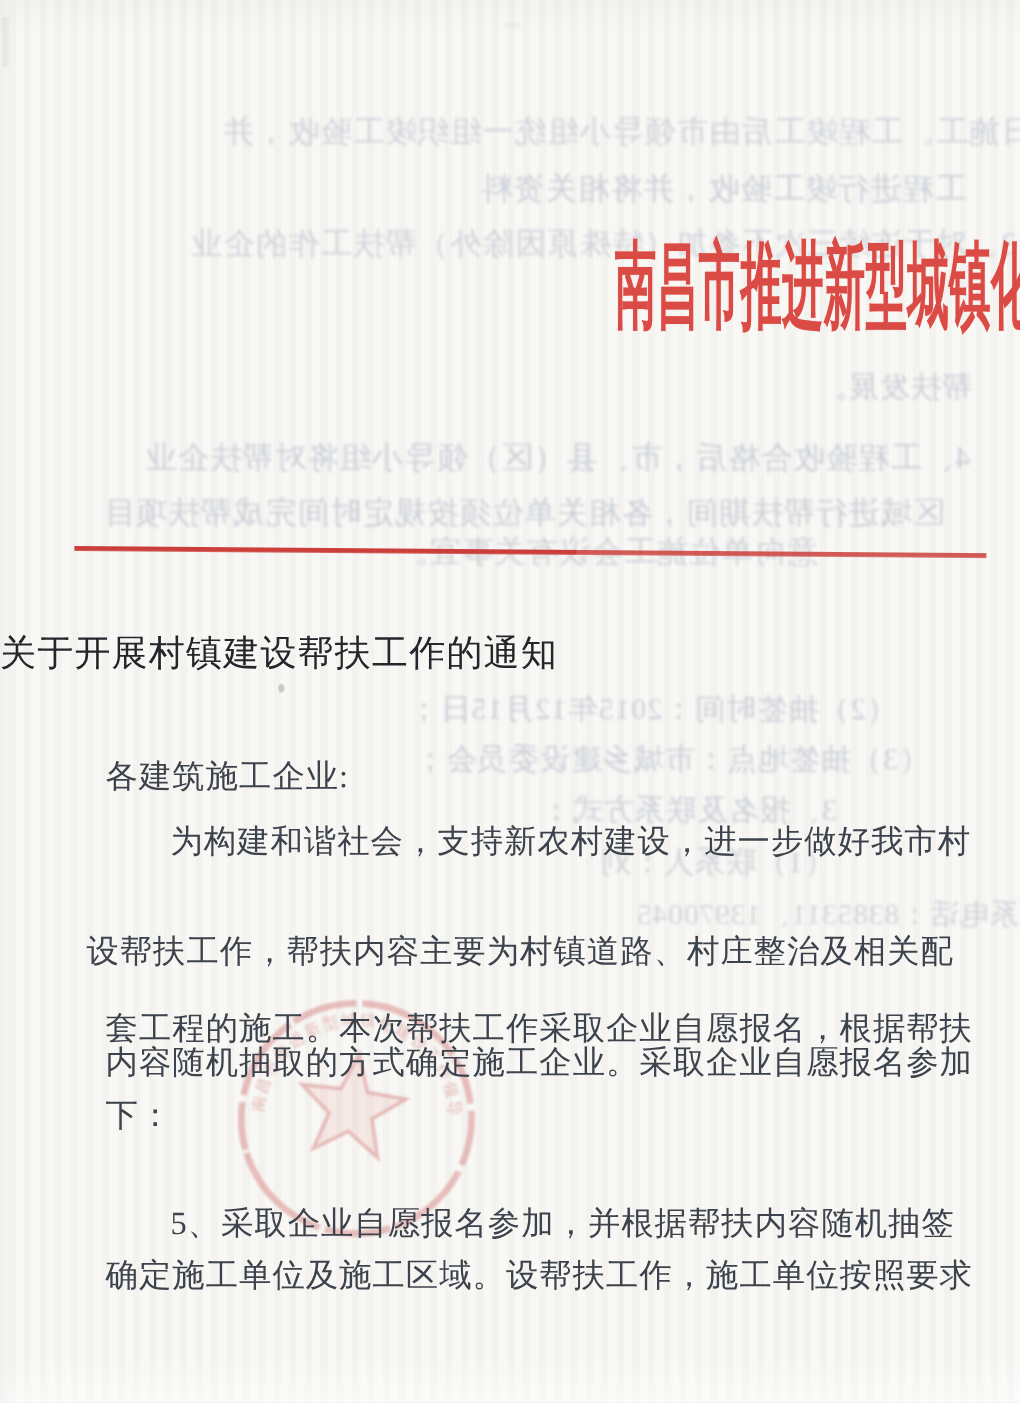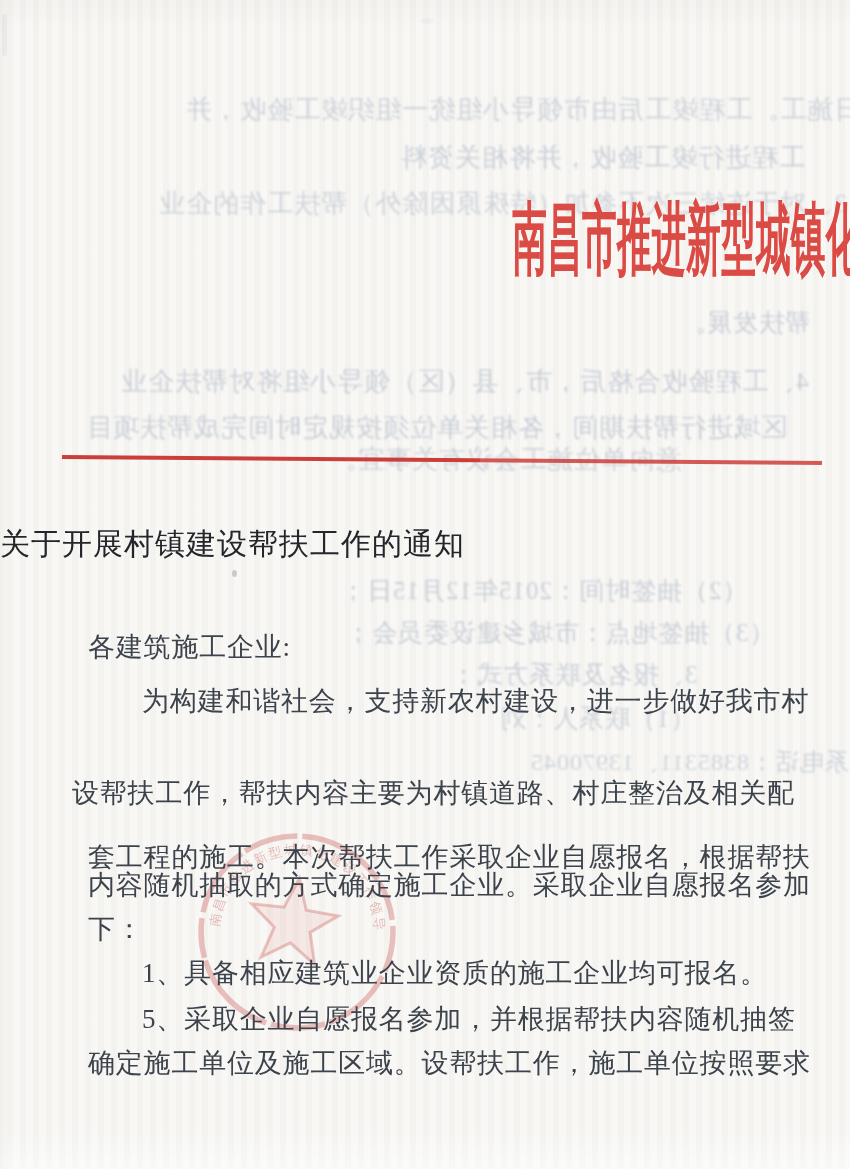--- a/index.html
+++ b/index.html
@@ -104,21 +104,20 @@
 
   <div class="doc-title" style="color: rgb(36, 38, 43);">关于开展村镇建设帮扶工作的通知</div>
 
   <div class="body-layer" id="bodyLayer">
       <div class="body-line" style="left: 88px; top: 634px; color: rgb(61, 67, 77);">各建筑施工企业:</div>
       <div class="body-line" style="left: 142px; top: 688px; color: rgb(61, 67, 77);">为构建和谐社会，支持新农村建设，进一步做好我市村</div>
       <div class="body-line" style="left: 72px; top: 780px; color: rgb(61, 67, 77);">设帮扶工作，帮扶内容主要为村镇道路、村庄整治及相关配</div>
       <div class="body-line" style="left: 88px; top: 826px; color: rgb(61, 67, 77); margin-top: 18px;">套工程的施工。本次帮扶工作采取企业自愿报名，根据帮扶</div>
       <div class="body-line" style="left: 88px; top: 872px; color: rgb(61, 67, 77);">内容随机抽取的方式确定施工企业。采取企业自愿报名参加</div>
       <div class="body-line" style="left: 88px; top: 916px; color: rgb(61, 67, 77);">下：</div>
-      <div class="body-line" style="left: 142px; top: 960px; color: rgb(61, 67, 77);">1、具备相应建筑业企业资质的施工企业均可报名。</div>
       <div class="body-line" style="left: 142px; top: 1006px; color: rgb(61, 67, 77);">5、采取企业自愿报名参加，并根据帮扶内容随机抽签</div>
       <div class="body-line" style="left: 88px; top: 1050px; color: rgb(61, 67, 77);">确定施工单位及施工区域。设帮扶工作，施工单位按照要求</div>
     </div>
 
   <div class="speck" style="left:2px;top:14px;width:5px;height:42px;opacity:.25;border-radius:3px;"></div>
   <div class="speck" style="left:232px;top:570px;width:5px;height:7px;"></div>
   <div class="speck" style="left:420px;top:18px;width:14px;height:6px;opacity:.12;"></div>
 
 </div>
 

